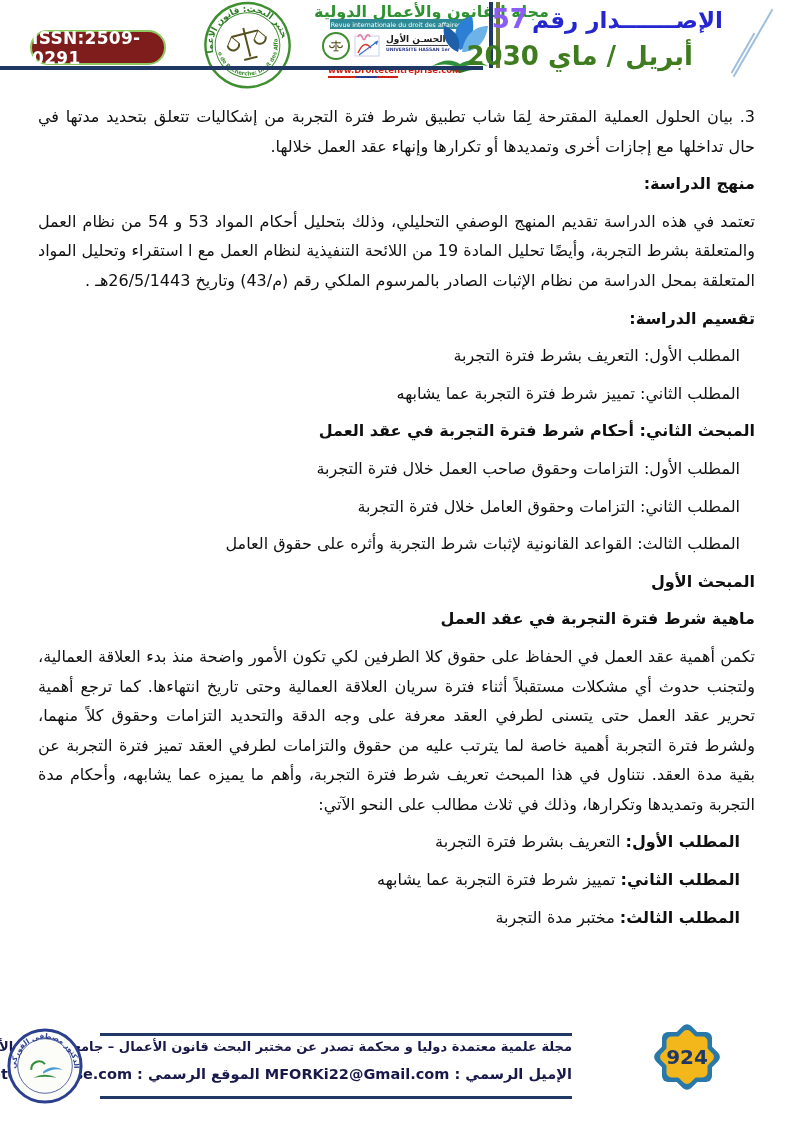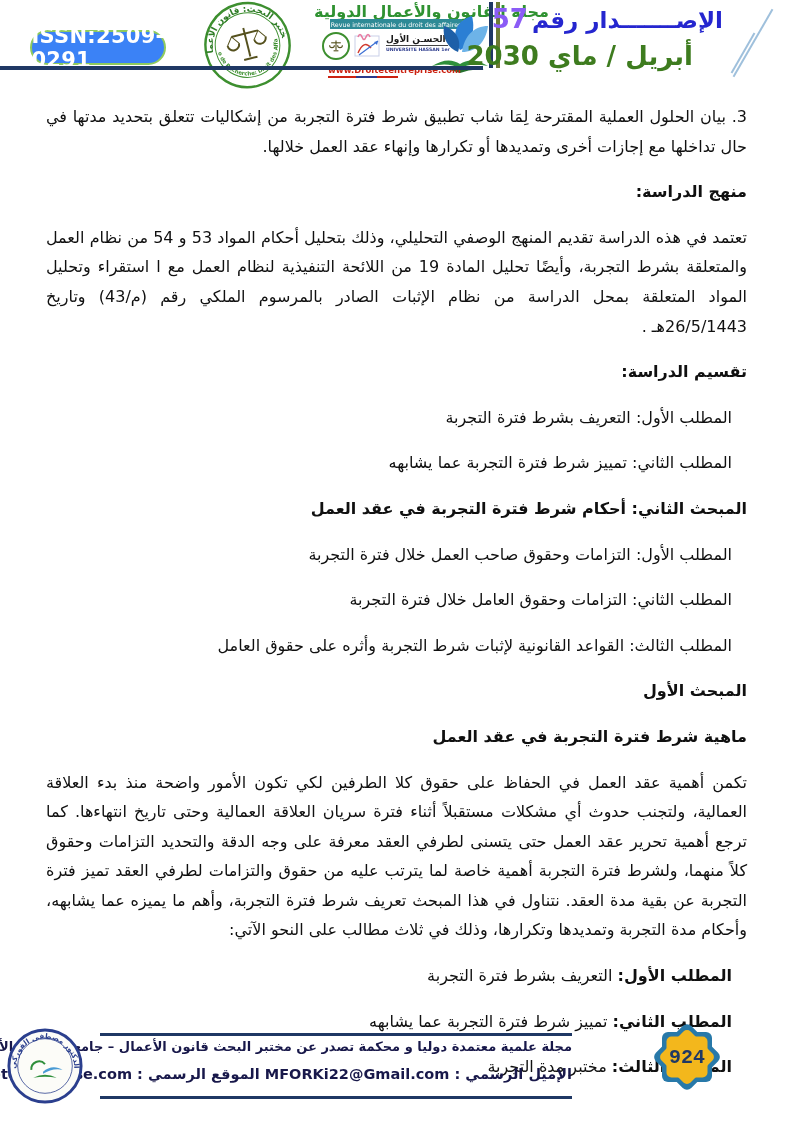--- a/index.html
+++ b/index.html
@@ -1,21 +1,21 @@
 <!DOCTYPE html>
 <html lang="ar"><head>
 <meta charset="utf-8">
 <style>
   html,body{margin:0;padding:0;background:#ffffff;}
   .page{position:relative;width:793px;height:1122px;margin:0 auto;background:#ffffff;overflow:hidden;
         font-family:"DejaVu Sans",sans-serif;}
   
   .header{position:relative;height:84px;}
-  .issn-pill{position:absolute;left:30px;top:30px;width:132px;height:31px;background:#3b82f6;
-             border:2px solid #8fca5e;border-radius:18px;color:#fff;font-weight:bold;font-size:21px;
+  .issn-pill{position:absolute;left:30px;top:30px;width:132px;height:31px;background:#7f1d1d;
+             border:2px solid #8fca5e;border-radius:18px;color:#fff;font-weight:bold;font-size:17px;
              display:flex;align-items:center;justify-content:center;letter-spacing:.3px;}
   .hline{position:absolute;left:0;top:66px;width:483px;height:4px;background:#1f3864;}
   .lab-logo{position:absolute;left:204px;top:1px;transform:rotate(-14deg);}
   .journal-logo{position:absolute;left:328px;top:2px;width:160px;height:80px;}
   .jl-title{position:absolute;right:-26px;top:0;width:200px;text-align:center;color:#2f9231;
             font-weight:bold;font-size:16px;white-space:nowrap;}
   .jl-strip{position:absolute;left:2px;top:17px;width:132px;height:10px;background:#2e8a96;color:#fff;
             font-size:6.3px;display:flex;align-items:center;justify-content:center;white-space:nowrap;}
   .jl-minicircle{position:absolute;left:-6px;top:30px;width:24px;height:24px;border:2px solid #3d8f2f;
                  border-radius:50%;display:flex;align-items:center;justify-content:center;background:#fff;}
@@ -34,40 +34,40 @@
               font-weight:bold;font-size:23px;}
   .issue-num{color:#8b5cf6;font-size:26px;padding-right:4px;text-align:center;}
   .date-line{position:absolute;right:100px;top:41px;direction:rtl;white-space:nowrap;color:#3e7c1f;
              font-weight:bold;font-size:26px;}
   .slash{position:absolute;width:2px;background:#9fc0dc;transform-origin:center;}
   .slash1{left:752px;top:4px;height:78px;transform:rotate(30deg);}
   .slash2{left:742px;top:30px;height:46px;transform:rotate(30deg);}
   
   .doc-body{margin:18px 30px 0;direction:rtl;text-align:justify;color:#101010;
             font-size:16px;line-height:29.6px;}
-  .para{margin:16px;}
+  .para{margin:8px;}
   .para.bold{font-weight:bold;}
   .para.indent{padding-right:15px;}
   .plabel{font-weight:bold;}
   
   .f-line{position:absolute;left:100px;width:472px;height:3px;background:#1f3864;}
   .f-line-top{top:1033px;} .f-line-bot{top:1096px;}
   .f-text1{position:absolute;left:100px;top:1039px;width:472px;direction:rtl;text-align:center;
            color:#18184a;font-weight:bold;font-size:13px;white-space:nowrap;}
   .f-text2{position:absolute;left:100px;top:1066px;width:472px;direction:rtl;text-align:center;
            color:#18184a;font-weight:bold;font-size:14.5px;white-space:nowrap;}
   .stamp{position:absolute;left:6px;top:1027px;}
   .badge{position:absolute;left:652px;top:1022px;width:70px;height:70px;}
   .star{position:absolute;left:50%;top:50%;transform:translate(-50%,-50%);border-radius:6px;}
   .st1,.st2{width:50px;height:50px;background:#2879a9;}
   .st2{transform:translate(-50%,-50%) rotate(45deg);}
   .sg1,.sg2{width:41px;height:41px;background:#f3b71c;border-radius:5px;}
   .sg2{transform:translate(-50%,-50%) rotate(45deg);}
   .badge-num{position:absolute;left:0;top:0;width:70px;height:70px;display:flex;align-items:center;
-             justify-content:center;color:#1f3864;font-weight:bold;font-size:20px;font-family:Liberation Mono, monospace;}
+             justify-content:center;color:#1f3864;font-weight:bold;font-size:20px;}
 </style>
 </head>
 <body>
 
 <div class="page">
 
   <div class="header">
 
     <div class="issn-pill">
         <span>ISSN:2509-0291</span>

